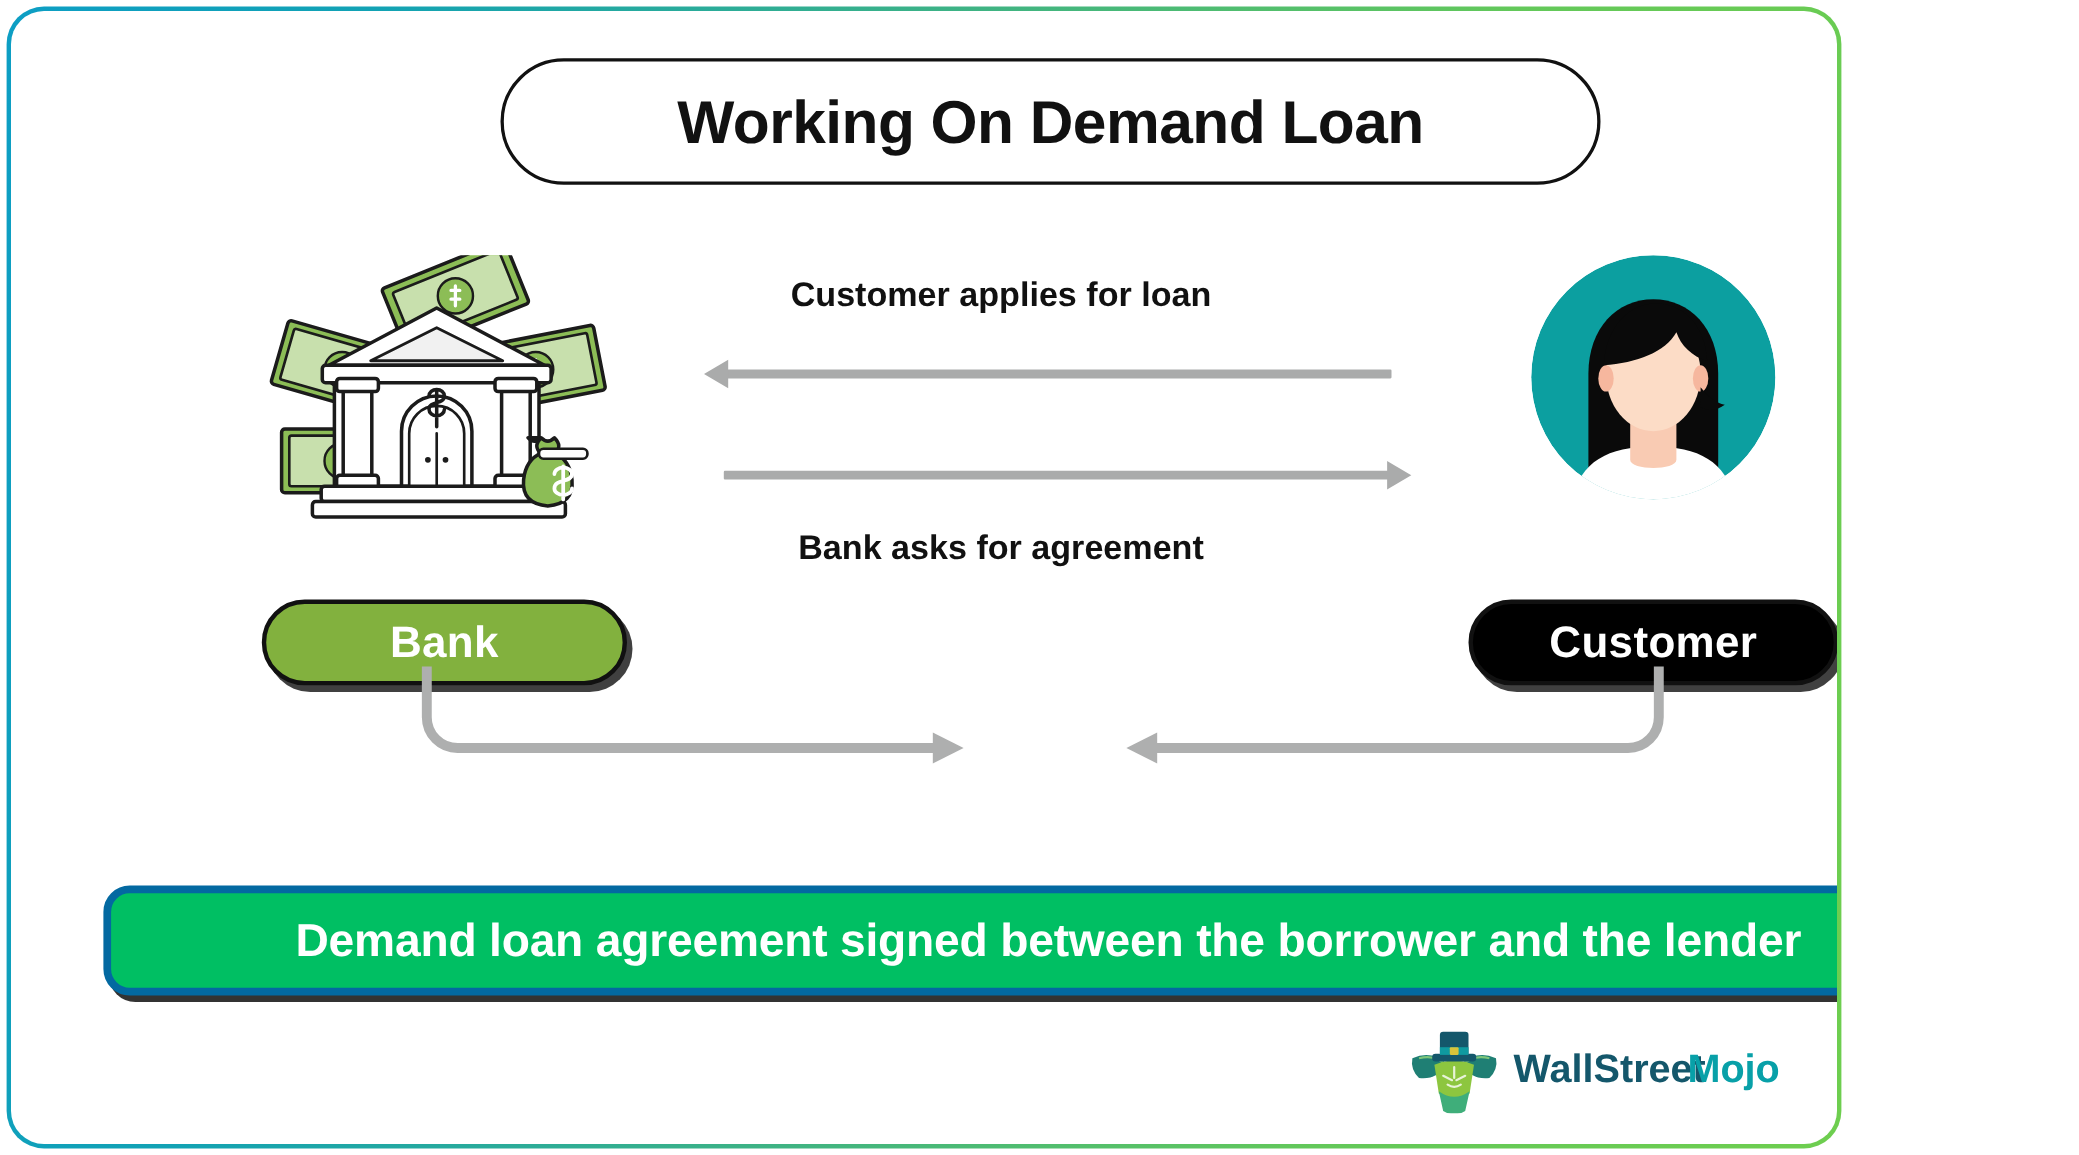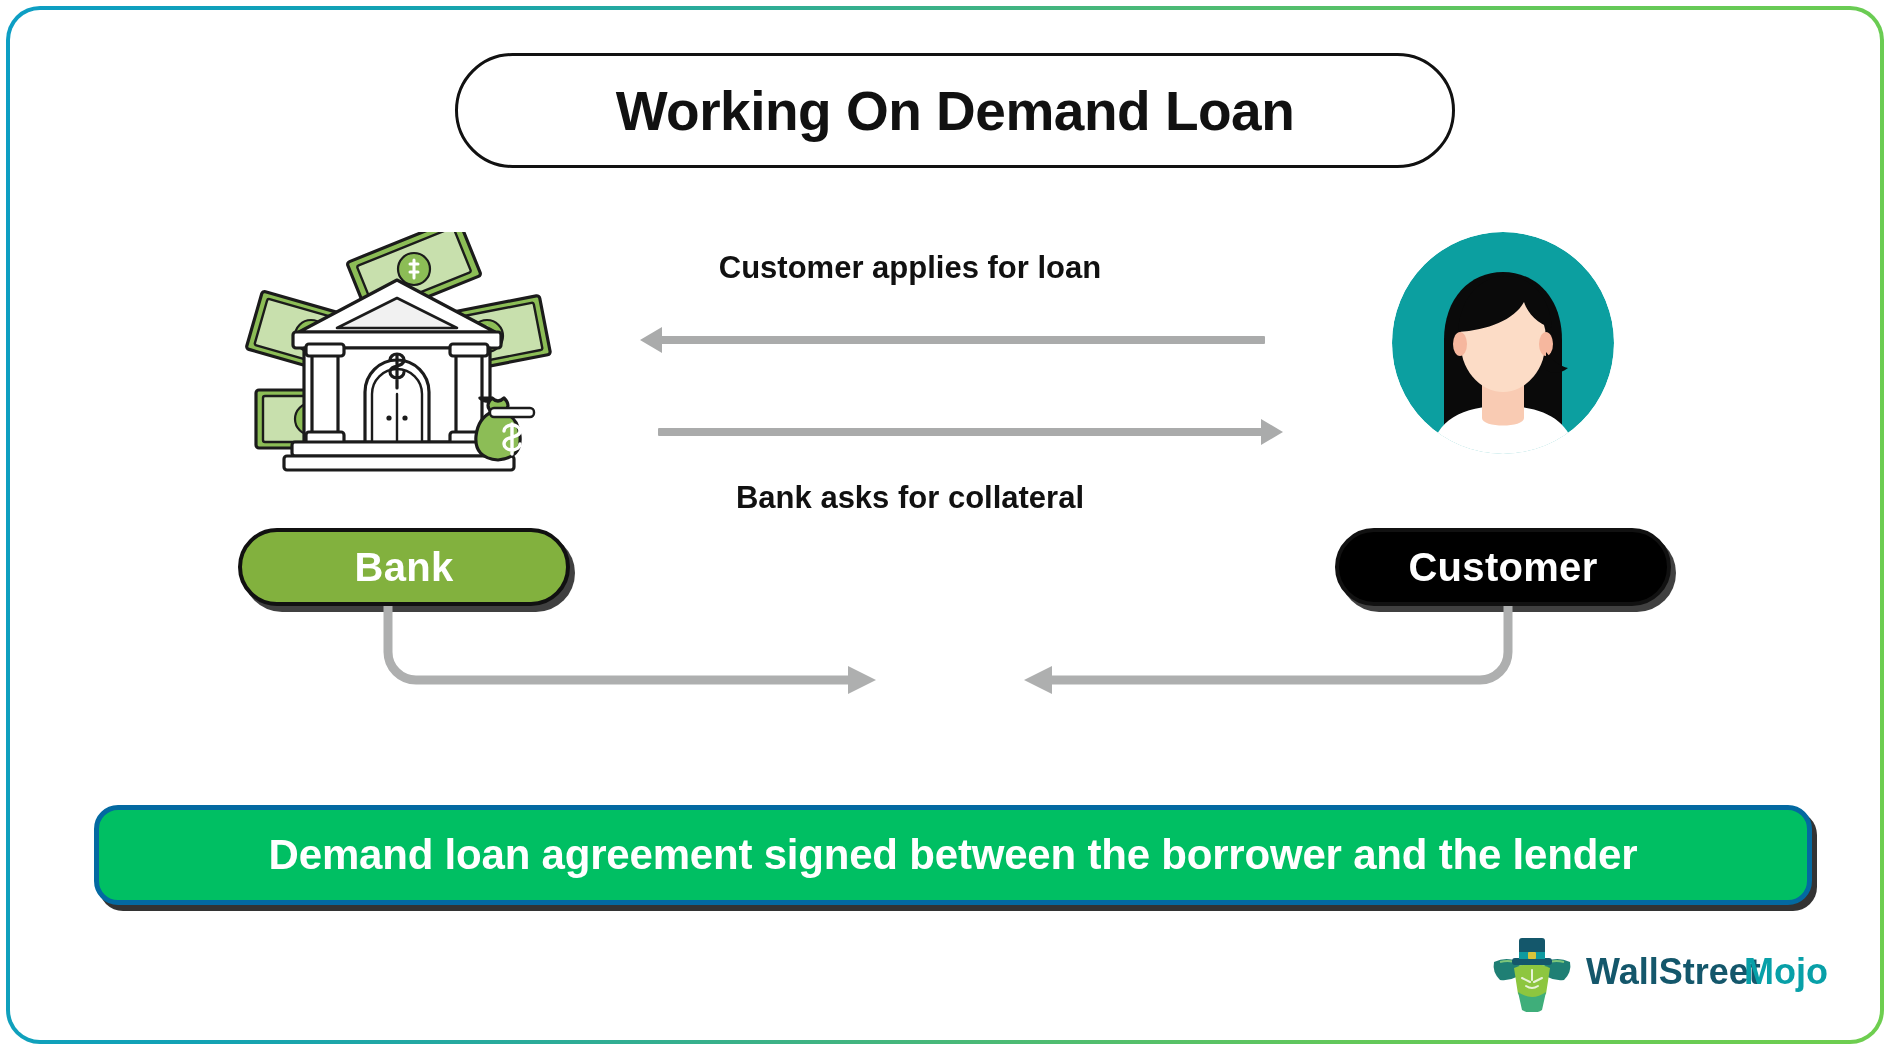--- a/index.html
+++ b/index.html
@@ -6,21 +6,21 @@
   html, body {
     width:1890px; height:1050px;
     background:#ffffff;
     font-family:"Liberation Sans", sans-serif;
     overflow:hidden;
   }
 
   
   #frame-outer{
     position:absolute; left:6px; top:6px;
-    width:1878px; height:1038px;
+    width:1668px; height:1038px;
     border-radius:34px;
     background:linear-gradient(100deg,#0d9ec4 0%, #12a2b4 18%, #3fb383 48%, #63c85a 74%, #6ece4f 100%);
     padding:4px;
   }
   #frame-inner{
     width:100%; height:100%;
     background:#ffffff;
     border-radius:30px;
     position:relative;
     overflow:hidden;
@@ -62,34 +62,35 @@
   .h-arrow.right .head{ right:-20px; border-left:22px solid #aaabab; }
   #arrow-apply{ left:650px; top:326px; width:605px; }
   #arrow-collateral{ left:648px; top:418px; width:605px; }
 
   
   .role-pill{
     position:absolute; height:78px;
     border:4px solid #111; border-radius:40px;
     display:flex; align-items:center; justify-content:center;
     box-shadow:5px 6px 0 rgba(0,0,0,0.75);
+    margin-top:17px;
   }
   .role-pill span{
     font-size:40px; font-weight:bold; color:#ffffff;
     letter-spacing:0.3px; white-space:nowrap;
   }
   #pill-bank{ left:228px; top:518px; width:332px; background:#82b13e; }
   #pill-customer{ left:1325px; top:518px; width:336px; background:#000000; }
 
   
   #banner{
     position:absolute; left:84px; top:795px;
     width:1718px; height:100px;
     background:#00bf63;
-    border:5px solid #0369a1; border-radius:24px;
+    border:7px solid #0369a1; border-radius:24px;
     display:flex; align-items:center; justify-content:center;
     box-shadow:5px 6px 0 rgba(0,0,0,0.8);
   }
   #banner span{
     font-size:42px; font-weight:bold; color:#ffffff;
     white-space:nowrap; letter-spacing:-0.2px;
   }
 
   
   .icon-abs{ position:absolute; }
@@ -200,21 +201,21 @@
   <div id="label-apply" class="flow-label">Customer applies for loan</div>
   <div id="arrow-apply" class="h-arrow left">
     <div class="shaft"></div>
     <div class="head"></div>
   </div>
 
   <div id="arrow-collateral" class="h-arrow right">
     <div class="shaft"></div>
     <div class="head"></div>
   </div>
-  <div id="label-collateral" class="flow-label">Bank asks for collateral</div>
+  <div id="label-collateral" class="flow-label">Bank asks for agreement</div>
 
   <div id="pill-bank" class="role-pill">
     <span>Bank</span>
   </div>
   <div id="pill-customer" class="role-pill">
     <span>Customer</span>
   </div>
 
   <div id="connectors" class="icon-abs">
     <svg viewBox="0 0 1878 300" width="1878" height="300">

